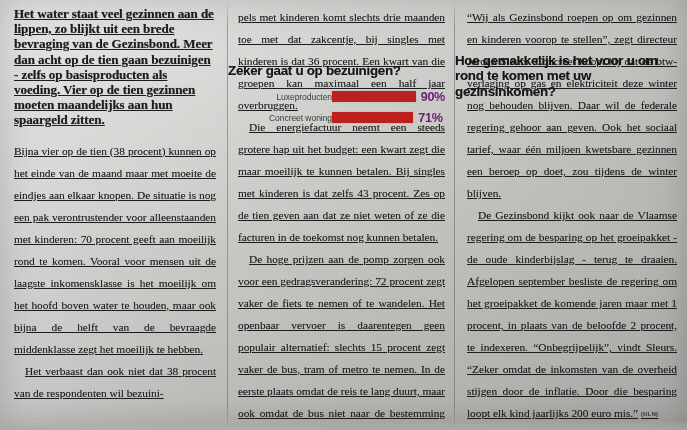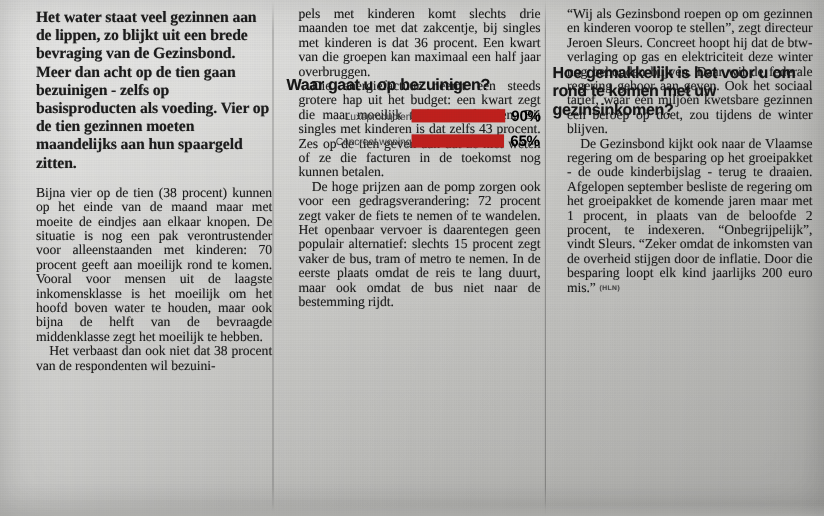--- a/index.html
+++ b/index.html
@@ -35,22 +35,23 @@
     background-image:
       repeating-linear-gradient(0deg, rgba(0,0,0,.045) 0px, rgba(0,0,0,.045) 1px, rgba(255,255,255,.035) 1px, rgba(255,255,255,.035) 2px),
       repeating-linear-gradient(90deg, rgba(0,0,0,.03) 0px, rgba(0,0,0,.03) 1px, rgba(255,255,255,.025) 1px, rgba(255,255,255,.025) 2px);
     mix-blend-mode: multiply;
   }
 
   .cols {
     position: absolute;
     inset: 0;
     display: flex;
-    padding: 6px 0 0 16px;
+    padding: 6px 0 0 0;
     box-sizing: border-box;
+    text-decoration: underline;
   }
   .col {
     position: relative;
     box-sizing: border-box;
   }
   .col-1 { width: 228px; padding: 0 12px 0 14px; }
   .col-2 { width: 227px; padding: 0 10px 0 10px; }
   .col-3 { width: 232px; padding: 0 10px 0 12px; }
 
   
@@ -60,21 +61,21 @@
     bottom: 0;
     width: 1px;
     background: linear-gradient(180deg, rgba(90,90,90,.0) 0%, rgba(80,80,80,.45) 6%, rgba(80,80,80,.45) 94%, rgba(90,90,90,0) 100%);
   }
   .rule-a { left: 227px; }
   .rule-b { left: 454px; }
 
   p.body {
     margin: 0;
     font-size: 11.4px;
-    line-height: 12px;
+    line-height: 22px;
     text-align: justify;
     text-justify: inter-word;
     hyphens: manual;
     letter-spacing: -0.05px;
     text-shadow: 0 0 .6px rgba(0,0,0,.35);
   }
   p.body + p.body { text-indent: 11px; }
 
   .lede {
     margin: 0 0 12px 0;
@@ -149,21 +150,21 @@
   }
   .bar-fill {
     height: 11px;
     background: #c0201d;
     box-shadow: 0 0 1px rgba(0,0,0,.25);
   }
   .bar-value {
     font-family: "Liberation Sans", sans-serif;
     font-weight: bold;
     font-size: 12.6px;
-    color: #000000;
+    color: #701a75;
     margin-left: 5px;
     white-space: nowrap;
     letter-spacing: -0.3px;
   }
 
   
   .cutoff-fade {
     position: absolute;
     left: 0; right: 0; bottom: 0;
     height: 10px;
@@ -190,36 +191,36 @@
       <p class="body">Bijna vier op de tien (38 procent) kunnen op het einde van de maand maar met moeite de eindjes aan elkaar knopen. De situatie is nog een pak verontrustender voor alleenstaanden met kinderen: 70 procent geeft aan moeilijk rond te komen. Vooral voor mensen uit de laagste inkomensklasse is het moeilijk om het hoofd boven water te houden, maar ook bijna de helft van de bevraagde middenklasse zegt het moeilijk te hebben.</p>
       <p class="body">Het verbaast dan ook niet dat 38 procent van de respondenten wil bezuini-</p>
     </div>
 
     <div class="col col-2">
       <p class="body">pels met kinderen komt slechts drie maanden toe met dat zakcentje, bij singles met kinderen is dat 36 procent. Een kwart van die groepen kan maximaal een half jaar overbruggen.</p>
       <p class="body">Die energiefactuur neemt een steeds grotere hap uit het budget: een kwart zegt die maar moeilijk te kunnen betalen. Bij singles met kinderen is dat zelfs 43 procent. Zes op de tien geven aan dat ze niet weten of ze die facturen in de toekomst nog kunnen betalen.</p>
       <p class="body">De hoge prijzen aan de pomp zorgen ook voor een gedragsverandering: 72 procent zegt vaker de fiets te nemen of te wandelen. Het openbaar vervoer is daarentegen geen populair alternatief: slechts 15 procent zegt vaker de bus, tram of metro te nemen. In de eerste plaats omdat de reis te lang duurt, maar ook omdat de bus niet naar de bestemming rijdt.</p>
 
       <div class="info-panel info-mid">
-        <h2 class="info-title">Waar gaat u op bezuinigen?</h2>
+        <h2 class="info-title">Zeker gaat u op bezuinigen?</h2>
         <div class="bar-rows">
 
           <div class="bar-row">
             <div class="bar-label">Luxeproducten</div>
             <div class="bar-track">
               <div class="bar-fill" style="width:80%"></div>
               <div class="bar-value">90%</div>
             </div>
           </div>
 
           <div class="bar-row">
             <div class="bar-label">Concreet woning</div>
             <div class="bar-track">
               <div class="bar-fill" style="width:72%"></div>
-              <div class="bar-value">65%</div>
+              <div class="bar-value">71%</div>
             </div>
           </div>
 
 
         </div>
       </div>
     </div>
 
     <div class="col col-3">
       <p class="body">“Wij als Gezinsbond roepen op om gezinnen en kinderen voorop te stellen”, zegt directeur Jeroen Sleurs. Concreet hoopt hij dat de btw-verlaging op gas en elektriciteit deze winter nog behouden blijven. Daar wil de federale regering gehoor aan geven. Ook het sociaal tarief, waar één miljoen kwetsbare gezinnen een beroep op doet, zou tijdens de winter blijven.</p>

